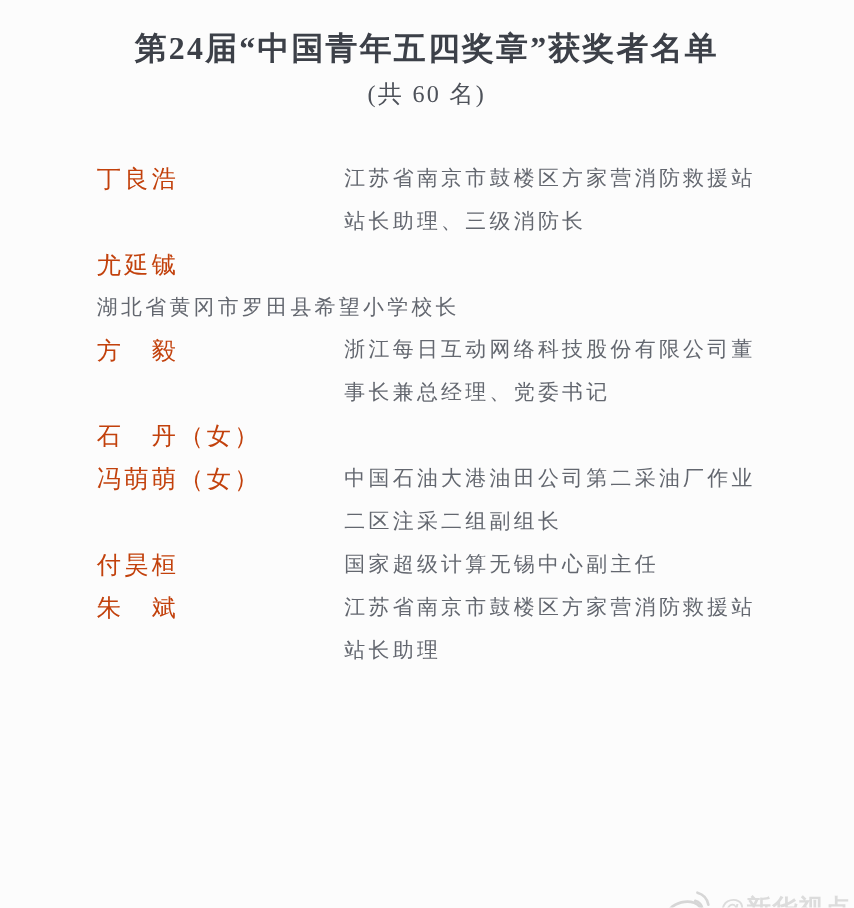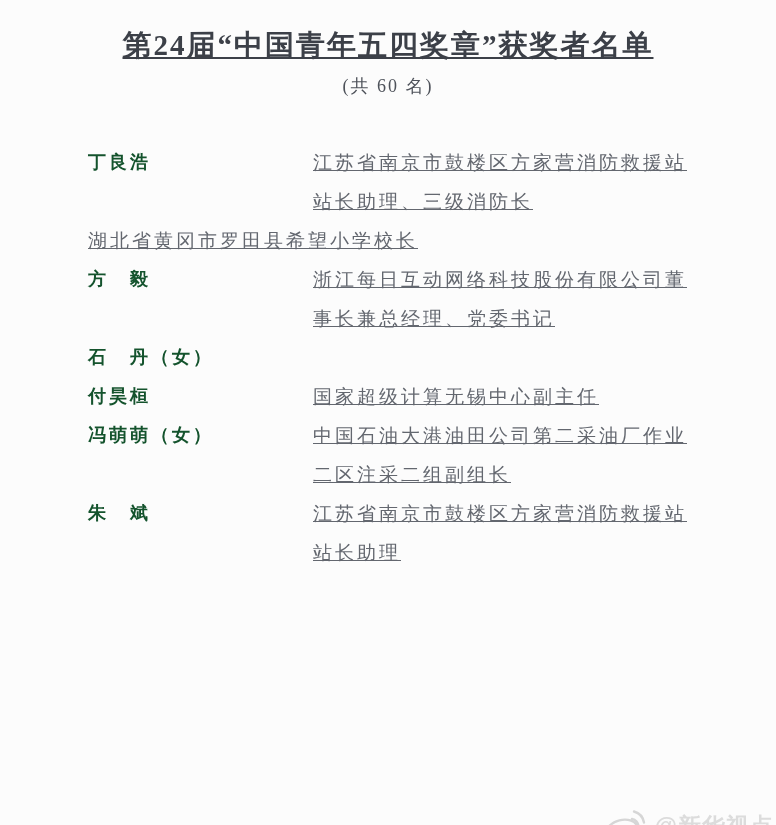--- a/index.html
+++ b/index.html
@@ -20,57 +20,54 @@
     height: 825px;
   }
   .doc-title {
     margin-top: 25px;
     text-align: center;
     font-size: 29px;
     font-weight: 700;
     letter-spacing: 2px;
     line-height: 40px;
     color: #3c4048;
-    text-decoration: underline;
   }
   .doc-subtitle {
     margin-top: 6px;
     text-align: center;
-    font-size: 18px;
+    font-size: 22px;
     font-weight: 400;
     letter-spacing: 2px;
     line-height: 30px;
     color: #4e525a;
   }
   .award-list {
     margin: 42px 0 0 88px;
   }
   .entry {
     display: flex;
     align-items: flex-start;
   }
   .entry .name {
     width: 225px;
     flex: 0 0 225px;
-    font-size: 18px;
+    font-size: 22px;
     line-height: 39px;
     letter-spacing: 3px;
-    color: #14532d;
+    color: #c2410c;
     white-space: pre;
-    font-weight: bold;
   }
   .entry .desc {
     width: 380px;
     flex: 0 0 380px;
     font-size: 19px;
     line-height: 39px;
     letter-spacing: 3px;
     color: #63676f;
     line-break: strict;
-    text-decoration: underline;
   }
   .watermark {
     position: absolute;
     right: 2px;
     bottom: 4px;
     display: flex;
     align-items: center;
     gap: 6px;
     user-select: none;
   }
@@ -96,43 +93,44 @@
 
   <div class="award-list">
 
     <div class="entry">
       <div class="name">丁良浩</div>
       <div class="desc">江苏省南京市鼓楼区方家营消防救援站站长助理、三级消防长</div>
     </div>
 
 
     <div class="entry">
+      <div class="name">尤延铖</div>
     </div>
 
     <div class="entry">
       <div class="desc">湖北省黄冈市罗田县希望小学校长</div>
     </div>
 
     <div class="entry">
       <div class="name">方　毅</div>
       <div class="desc">浙江每日互动网络科技股份有限公司董事长兼总经理、党委书记</div>
     </div>
 
     <div class="entry">
       <div class="name">石　丹（女）</div>
     </div>
 
     <div class="entry">
-      <div class="name">付昊桓</div>
-      <div class="desc">国家超级计算无锡中心副主任</div>
+      <div class="name">冯萌萌（女）</div>
+      <div class="desc">中国石油大港油田公司第二采油厂作业二区注采二组副组长</div>
     </div>
 
     <div class="entry">
-      <div class="name">冯萌萌（女）</div>
-      <div class="desc">中国石油大港油田公司第二采油厂作业二区注采二组副组长</div>
+      <div class="name">付昊桓</div>
+      <div class="desc">国家超级计算无锡中心副主任</div>
     </div>
 
     <div class="entry">
       <div class="name">朱　斌</div>
       <div class="desc">江苏省南京市鼓楼区方家营消防救援站站长助理</div>
     </div>
 
 
   </div>
 

